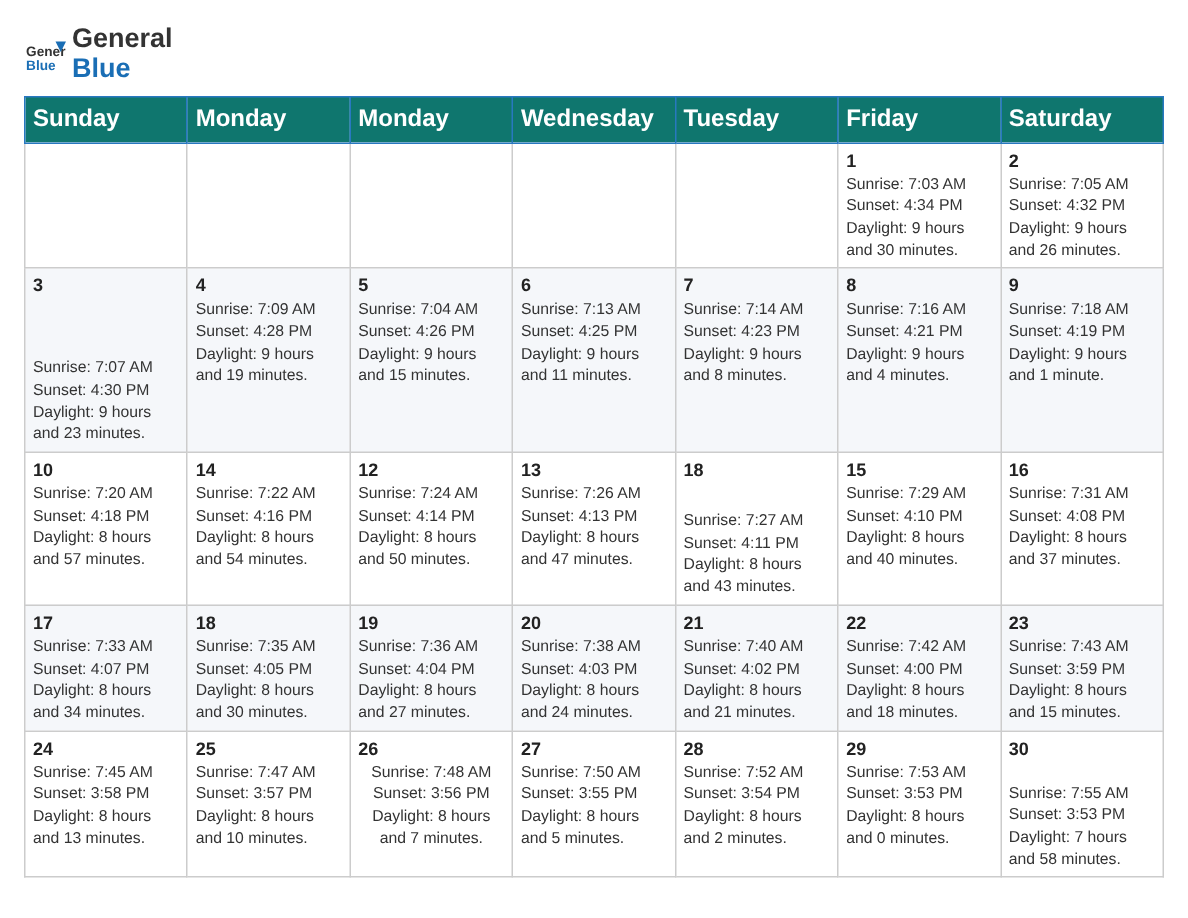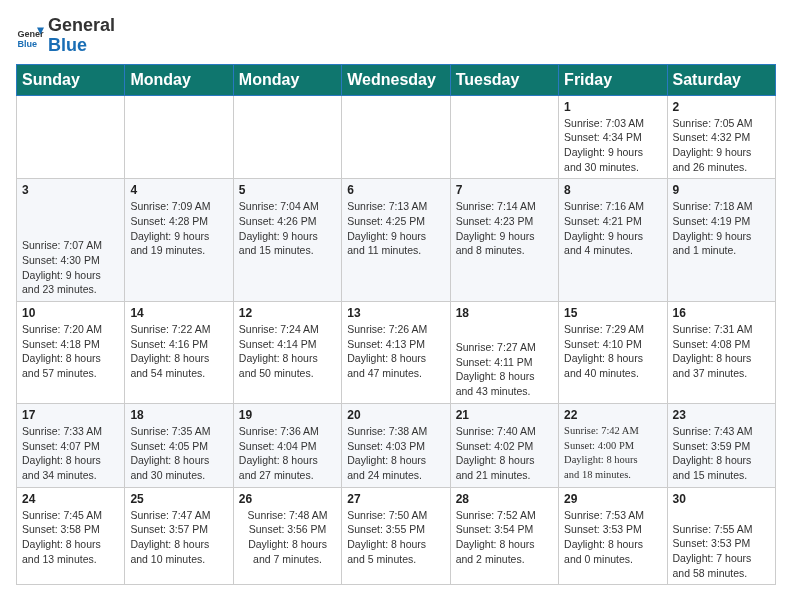--- a/index.html
+++ b/index.html
@@ -272,21 +272,21 @@
         </td>
         <td>
           <div class="day-num">21</div>
           <div class="day-info" style="white-space: pre-line;">Sunrise: 7:40 AM
 Sunset: 4:02 PM
 Daylight: 8 hours
 and 21 minutes.</div>
         </td>
         <td>
           <div class="day-num">22</div>
-          <div class="day-info" style="white-space: pre-line; font-family: Liberation Serif, serif;">Sunrise: 7:42 AM
+          <div class="day-info" style="white-space: pre-line;">Sunrise: 7:42 AM
 Sunset: 4:00 PM
 Daylight: 8 hours
 and 18 minutes.</div>
         </td>
         <td>
           <div class="day-num">23</div>
           <div class="day-info" style="white-space: pre-line;">Sunrise: 7:43 AM
 Sunset: 3:59 PM
 Daylight: 8 hours
 and 15 minutes.</div>

